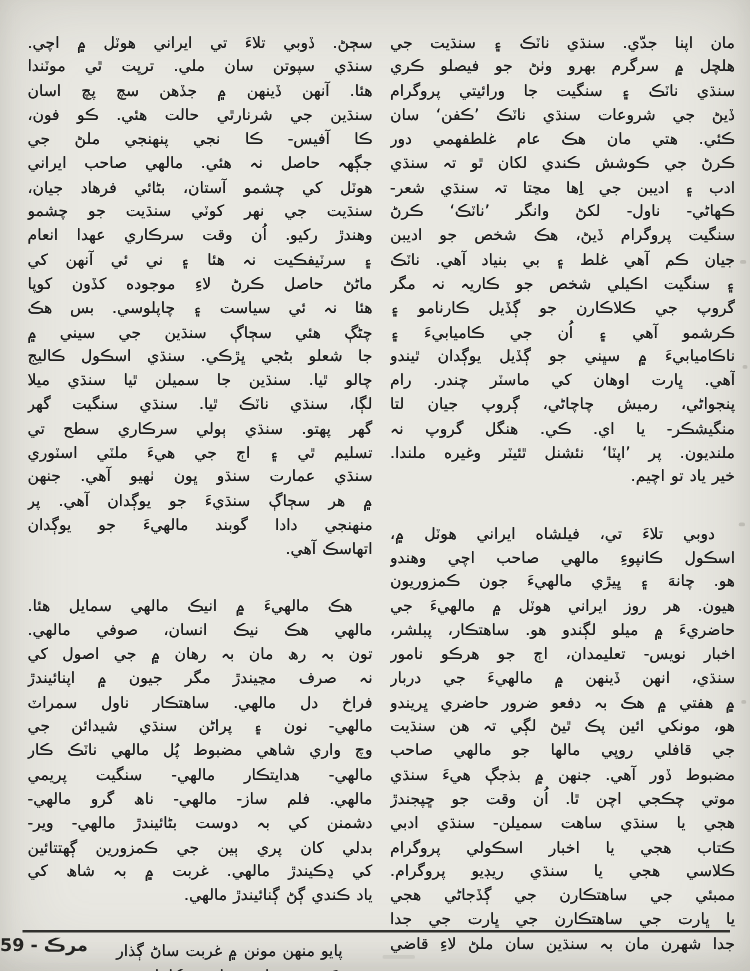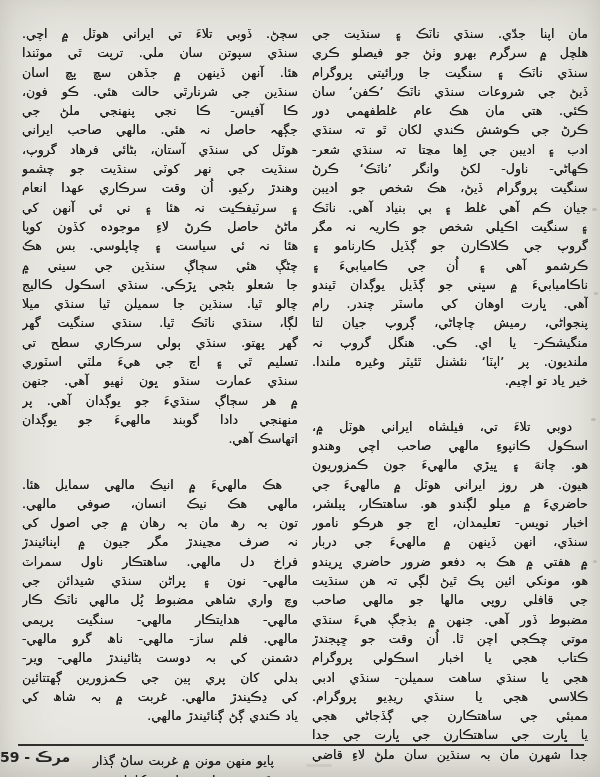--- a/index.html
+++ b/index.html
@@ -115,37 +115,37 @@
           <div class="line">هو. چانهَ ۽ ڀيڙي مالهيءَ جون ڪمزوريون</div>
           <div class="line">هيون. هر روز ايراني هوٽل ۾ مالهيءَ جي</div>
           <div class="line">حاضريءَ ۾ ميلو لڳندو هو. ساهتڪار، پبلشر،</div>
           <div class="line">اخبار نويس- تعليمدان، اڄ جو هرڪو نامور</div>
           <div class="line">سنڌي، انهن ڏينهن ۾ مالهيءَ جي دربار</div>
           <div class="line">۾ هفتي ۾ هڪ بہ دفعو ضرور حاضري ڀريندو</div>
           <div class="line">هو، مونکي ائين پڪ ٿيڻ لڳي تہ هن سنڌيت</div>
           <div class="line">جي قافلي روپي مالها جو مالهي صاحب</div>
           <div class="line">مضبوط ڏور آهي. جنهن ۾ بذجڳ هيءَ سنڌي</div>
           <div class="line">موتي چڪجي اچن ٿا. اُن وقت جو ڇپجندڙ</div>
+          <div class="line">هجي يا سنڌي ساهت سميلن- سنڌي ادبي</div>
           <div class="line">ڪتاب هجي يا اخبار اسڪولي پروگرام</div>
-          <div class="line">هجي يا سنڌي ساهت سميلن- سنڌي ادبي</div>
           <div class="line">ڪلاسي هجي يا سنڌي ريڊيو پروگرام.</div>
           <div class="line">ممبئي جي ساهتڪارن جي ڳڏجاڻي هجي</div>
           <div class="line">يا ڀارت جي ساهتڪارن جي ڀارت جي جدا</div>
           <div class="line">جدا شهرن مان بہ سنڌين سان ملڻ لاءِ قاضي</div>
         </div>
       </div>
     <div class="column">
         <div class="para">
           <div class="line">سڄڻ. ڏوبي تلاءَ تي ايراني هوٽل ۾ اچي.</div>
           <div class="line">سنڌي سپوتن سان ملي. ترپت ٿي موٽندا</div>
           <div class="line">هئا. آنهن ڏينهن ۾ جڏهن سچ پچ اسان</div>
           <div class="line">سنڌين جي شرنارٿي حالت هئي. ڪو فون،</div>
           <div class="line">ڪا آفيس- ڪا نجي پنهنجي ملڻ جي</div>
           <div class="line">جڳهہ حاصل نہ هئي. مالهي صاحب ايراني</div>
-          <div class="line">هوٽل کي سنڌي آستان، بڻائي فرهاد گروپ،</div>
+          <div class="line">هوٽل کي چشمو آستان، بڻائي فرهاد جيان،</div>
           <div class="line">سنڌيت جي نهر کوٽي سنڌيت جو چشمو</div>
           <div class="line">وهندڙ رکيو. اُن وقت سرڪاري عهدا انعام</div>
           <div class="line">۽ سرٽيفڪيت نہ هئا ۽ ني ئي آنهن کي</div>
           <div class="line">ماڻڻ حاصل ڪرڻ لاءِ موجوده کڏون کوپا</div>
           <div class="line">هئا نہ ئي سياست ۽ چاپلوسي. بس هڪ</div>
           <div class="line">چڻڳ هئي سڄاڳ سنڌين جي سيني ۾</div>
           <div class="line">جا شعلو بڻجي ڀڙڪي. سنڌي اسڪول ڪاليج</div>
           <div class="line">چالو ٿيا. سنڌين جا سميلن ٿيا سنڌي ميلا</div>
           <div class="line">لڳا، سنڌي ناٽڪ ٿيا. سنڌي سنگيت گهر</div>
           <div class="line">گهر پهتو. سنڌي ٻولي سرڪاري سطح تي</div>

